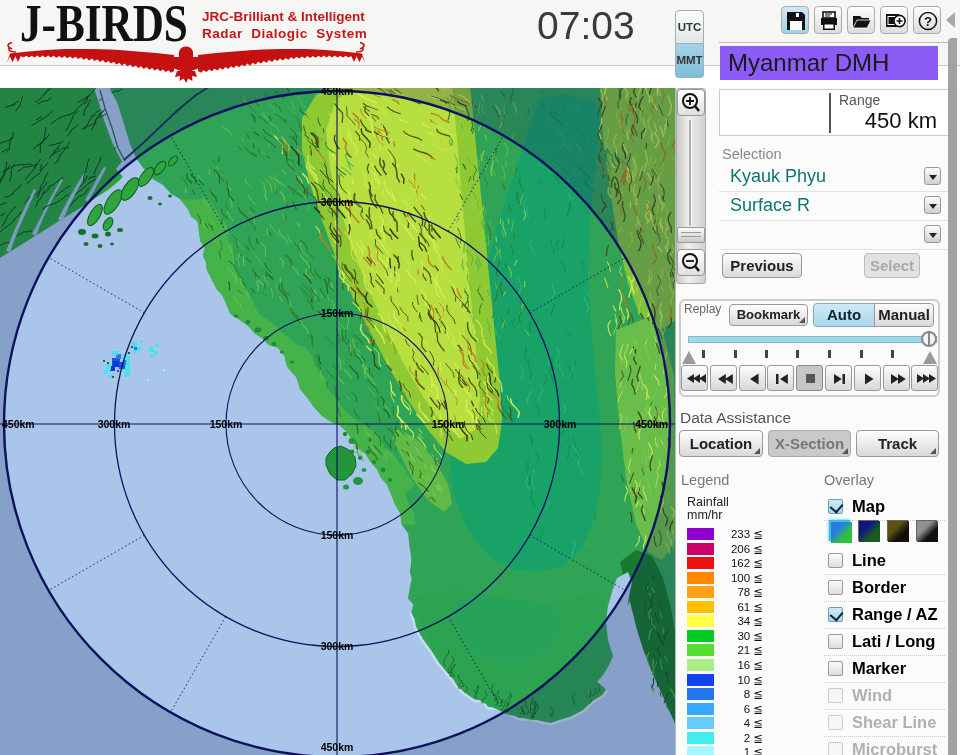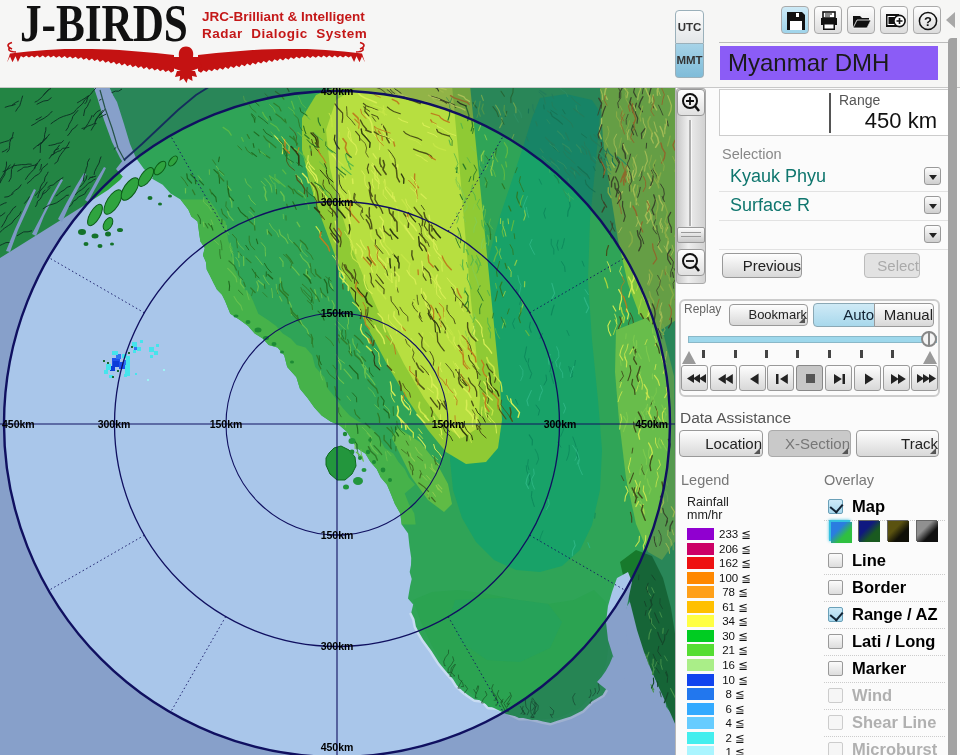--- a/index.html
+++ b/index.html
@@ -1,16 +1,16 @@
 <!DOCTYPE html>
 <html><head><meta charset="utf-8"><style>
 *{margin:0;padding:0;box-sizing:border-box}
 html,body{width:960px;height:755px;overflow:hidden;font-family:"Liberation Sans",sans-serif;background:#fff}
 .abs{position:absolute}
-#topbar{position:absolute;left:0;top:0;width:960px;height:88px;background:#f6f6f5;border-bottom:1px solid #c8c8c8}
+#topbar{position:absolute;left:0;top:0;width:960px;height:66px;background:#f6f6f5;border-bottom:1px solid #c8c8c8}
 #logoJ{position:absolute;left:20px;top:-6px;font-family:"Liberation Serif",serif;font-weight:bold;font-size:52px;letter-spacing:0px;color:#111;transform:scaleX(.83);transform-origin:left top}
 #jrc1{position:absolute;left:202px;top:9px;color:#c41818;font-weight:bold;font-size:13.5px}
 #jrc2{position:absolute;left:202px;top:26px;color:#c41818;font-weight:bold;font-size:13.5px;letter-spacing:0.5px}
 #warnbox{position:absolute;left:451px;top:3px;width:72px;height:72px;background:#fff;box-shadow:0 0 2px #ddd}
 #warnbox span{position:absolute;left:4px;top:29px;color:#999;font-size:17.5px}
 #clock{position:absolute;left:537px;top:4px;color:#3a3a3a;font-size:39px;letter-spacing:0px}
 #dateline{position:absolute;left:536px;top:49px;color:#3a3a3a;font-size:23px}
 .tzbtn{position:absolute;left:675px;width:29px;height:34px;border:1px solid #9ab0ba;font-size:11.5px;font-weight:bold;text-align:center;line-height:32px;color:#333}
 #utc{top:10px;border-radius:4px 4px 0 0;background:linear-gradient(#fcfcfc,#e2e6e8)}
 #mmt{top:44px;border-radius:0 0 4px 4px;background:linear-gradient(#a6d3e8,#7fbcd8);border-top:none}
@@ -31,21 +31,21 @@
 #zthumb:after{content:"";position:absolute;left:3px;top:4px;right:3px;height:1px;background:#999;box-shadow:0 4px 0 #999}
 #rangebox{position:absolute;left:719px;top:89px;width:231px;height:47px;background:#fff;border:1px solid #ccc}
 #rangebox .vl{position:absolute;left:109px;top:3px;width:2px;height:40px;background:#555}
 #rangebox .rl{position:absolute;left:119px;top:2px;color:#555;font-size:14px}
 #rangebox .rv{position:absolute;right:12px;top:18px;color:#111;font-size:22px}
 #sel{position:absolute;left:722px;top:146px;color:#888;font-size:14.5px}
 .ddrow{position:absolute;left:719px;width:231px;height:29px;border-bottom:1px solid #e2e2e2}
 .ddrow span{position:absolute;left:11px;top:3px;font-size:18px;color:#0f766e}
 .ddbtn{position:absolute;left:205px;top:4px;width:17px;height:18px;border:1px solid #999;border-radius:3px;background:linear-gradient(#fdfdfd,#cfcfcf)}
 .ddbtn:after{content:"";position:absolute;left:4px;top:7px;border-left:4px solid transparent;border-right:4px solid transparent;border-top:5px solid #222}
-.pbtn{position:absolute;height:25px;border:1px solid #999;border-radius:4px;background:linear-gradient(#fefefe,#d8d8d8);font-size:15px;font-weight:normal;color:#222;text-align:right}
+.pbtn{position:absolute;height:25px;border:1px solid #999;border-radius:4px;background:linear-gradient(#fefefe,#d8d8d8);font-size:15px;font-weight:bold;color:#222;text-align:center}
 #prev{left:722px;top:253px;width:80px;line-height:23px}
 #selbtn{left:864px;top:253px;width:56px;line-height:23px;color:#aaa;background:#e2e2e2;border-color:#bbb}
 #replaybox{position:absolute;left:679px;top:299px;width:261px;height:98px;border:2px solid #ccc;border-radius:6px}
 #replaylab{position:absolute;left:684px;top:302px;color:#666;font-size:12px}
 #bookmark{left:729px;top:304px;width:79px;height:22px;line-height:20px;font-size:13px}
 .fold:after{content:"";position:absolute;right:2px;bottom:2px;border-left:6px solid transparent;border-bottom:6px solid #555}
 #auto{left:813px;top:303px;width:62px;height:24px;line-height:22px;border-radius:4px 0 0 4px;background:linear-gradient(#cfeaf6,#a8d8ec);border-color:#8aa8b5;color:#123}
 #manual{left:874px;top:303px;width:60px;height:24px;line-height:22px;border-radius:0 4px 4px 0}
 #sltrack{position:absolute;left:688px;top:336px;width:249px;height:7px;background:#9ed8ec;border:1px solid #8ab8c8}
 #slhandle{position:absolute;left:921px;top:331px;width:16px;height:16px;border:2px solid #888;border-radius:50%;background:#f4f4f4}
@@ -56,21 +56,21 @@
 .play svg{position:absolute;left:3px;top:4px}
 #pb5{background:#c6c6c6;border-color:#888}
 #dalab{position:absolute;left:680px;top:409px;color:#555;font-size:15.5px}
 #loc{left:679px;top:430px;width:84px;height:27px;line-height:25px}
 #xsec{left:768px;top:430px;width:83px;height:27px;line-height:25px;background:#c9c9c9;color:#777;border-color:#aaa}
 #track{left:856px;top:430px;width:83px;height:27px;line-height:25px}
 #leglab{position:absolute;left:681px;top:472px;color:#777;font-size:14.5px}
 #ovlab{position:absolute;left:824px;top:472px;color:#777;font-size:14.5px}
 #rainlab{position:absolute;left:687px;top:496px;color:#222;font-size:12.5px;line-height:13px}
 .sw{position:absolute;left:687px;width:27px;height:12px}
-.swl{position:absolute;width:56px;text-align:center;color:#111;font-size:11.5px}
+.swl{position:absolute;width:56px;text-align:right;color:#111;font-size:11.5px}
 .ovrow{position:absolute;left:824px;width:121px;height:27px;border-bottom:1px dotted #ccc}
 .cb{position:absolute;left:4px;top:5px;width:15px;height:15px;border:1px solid #999;background:linear-gradient(#fbfbfb,#ddd);border-radius:2px}
 .cbc{background:linear-gradient(#cdeaf8,#a8d8ee);border-color:#6aa0b8}
 .cbc:after{content:"";position:absolute;left:3px;top:1px;width:7px;height:9px;border:solid #123;border-width:0 2.5px 2.5px 0;transform:rotate(40deg)}
 .ovrow b{position:absolute;left:28px;top:3px;font-size:16.5px;color:#000}
 .ovrow.dis b{color:#b0b0b0;font-weight:bold}
 .ovrow.dis .cb{border-color:#ccc;background:#f6f6f6}
 .msw{position:absolute;top:520px;width:21px;height:21px}
 </style></head><body>
 <div id="topbar">
@@ -79,20 +79,21 @@
 <div id="jrc2">Radar&nbsp; Dialogic&nbsp; System</div>
 <svg class="abs" style="left:0;top:0" width="380" height="88" viewBox="0 0 380 88">
       <path d="M174,55 L174.0,55.0 L164.9,54.0 L155.8,53.1 L146.7,52.2 L137.6,51.4 L128.4,50.7 L119.3,50.1 L110.2,49.6 L101.1,49.2 L92.0,49.0 L82.9,48.9 L73.8,48.9 L64.7,49.1 L55.6,49.5 L46.4,50.0 L37.3,50.7 L28.2,51.5 L19.1,52.4 L10.0,53.4 L7.0,62.4 L10.0,56.4 L12.5,62.2 L15.5,56.2 L17.9,62.0 L20.9,56.0 L23.4,57.6 L26.4,55.8 L28.9,57.5 L31.9,55.7 L34.3,57.4 L37.3,55.6 L39.8,57.4 L42.8,55.6 L45.3,57.4 L48.3,55.6 L50.7,57.5 L53.7,55.7 L56.2,57.7 L59.2,55.9 L61.7,57.9 L64.7,56.1 L67.1,58.2 L70.1,56.4 L72.6,58.6 L75.6,56.8 L78.1,59.1 L81.1,57.3 L83.5,59.7 L86.5,57.9 L89.0,60.4 L92.0,58.6 L94.5,61.1 L97.5,59.3 L99.9,61.9 L102.9,60.1 L105.4,62.7 L108.4,60.9 L110.9,63.6 L113.9,61.8 L116.3,64.5 L119.3,62.7 L121.8,65.4 L124.8,63.6 L127.3,66.3 L130.3,64.5 L132.7,67.2 L135.7,65.4 L138.2,68.0 L141.2,66.2 L143.7,68.9 L146.7,67.1 L149.1,69.7 L152.1,67.9 L154.6,70.5 L157.6,68.7 L160.1,71.3 L163.1,69.5 L165.5,72.1 L168.5,70.3 L171.0,72.8 L174.0,71.0 Z" fill="#c41212"></path>
       <path d="M198,55 L198.0,55.0 L207.1,54.0 L216.2,53.1 L225.3,52.2 L234.4,51.4 L243.6,50.7 L252.7,50.1 L261.8,49.6 L270.9,49.2 L280.0,49.0 L289.1,48.9 L298.2,48.9 L307.3,49.1 L316.4,49.5 L325.6,50.0 L334.7,50.7 L343.8,51.5 L352.9,52.4 L362.0,53.4 L365.0,62.4 L362.0,56.4 L359.5,62.2 L356.5,56.2 L354.1,62.0 L351.1,56.0 L348.6,57.6 L345.6,55.8 L343.1,57.5 L340.1,55.7 L337.7,57.4 L334.7,55.6 L332.2,57.4 L329.2,55.6 L326.7,57.4 L323.7,55.6 L321.3,57.5 L318.3,55.7 L315.8,57.7 L312.8,55.9 L310.3,57.9 L307.3,56.1 L304.9,58.2 L301.9,56.4 L299.4,58.6 L296.4,56.8 L293.9,59.1 L290.9,57.3 L288.5,59.7 L285.5,57.9 L283.0,60.4 L280.0,58.6 L277.5,61.1 L274.5,59.3 L272.1,61.9 L269.1,60.1 L266.6,62.7 L263.6,60.9 L261.1,63.6 L258.1,61.8 L255.7,64.5 L252.7,62.7 L250.2,65.4 L247.2,63.6 L244.7,66.3 L241.7,64.5 L239.3,67.2 L236.3,65.4 L233.8,68.0 L230.8,66.2 L228.3,68.9 L225.3,67.1 L222.9,69.7 L219.9,67.9 L217.4,70.5 L214.4,68.7 L211.9,71.3 L208.9,69.5 L206.5,72.1 L203.5,70.3 L201.0,72.8 L198.0,71.0 Z" fill="#c41212"></path>
       <path d="M186,46.5 C180.5,46.5 178,51 179,57 L193,57 C194,51 191.5,46.5 186,46.5 Z" fill="#c41212"></path>
       <path d="M174,57 L198,57 L202,67 L186,73 L170,67 Z" fill="#c41212"></path>
       <path d="M177,71 L195,71 L197,77 L192,76 L192.5,81 L188,78.5 L186.5,83 L183.5,78.5 L179.5,81 L180,76 L175,77 Z" fill="#c41212"></path>
       <path d="M12,49 Q4,45 12,42.5 M16,52 Q6,51.5 10,47" stroke="#c41212" stroke-width="1.6" fill="none"></path>
       <path d="M360,49 Q368,45 360,42.5 M356,52 Q366,51.5 362,47" stroke="#c41212" stroke-width="1.6" fill="none"></path>
     </svg>
+<div id="clock">07:03</div>
 <div class="tzbtn" id="utc">UTC</div>
 <div class="tzbtn" id="mmt">MMT</div>
 <div class="tbtn" id="tb1">
       <svg width="20" height="20" viewBox="0 0 20 20">
         <path d="M1,1 H16 L19,4 V19 H1 Z" fill="#111"></path>
         <rect x="5" y="1" width="9" height="6" fill="#111"></rect>
         <rect x="10" y="2" width="3" height="4" fill="#fff"></rect>
         <rect x="4" y="10" width="12" height="9" fill="#fff"></rect>
       </svg>
     </div>

